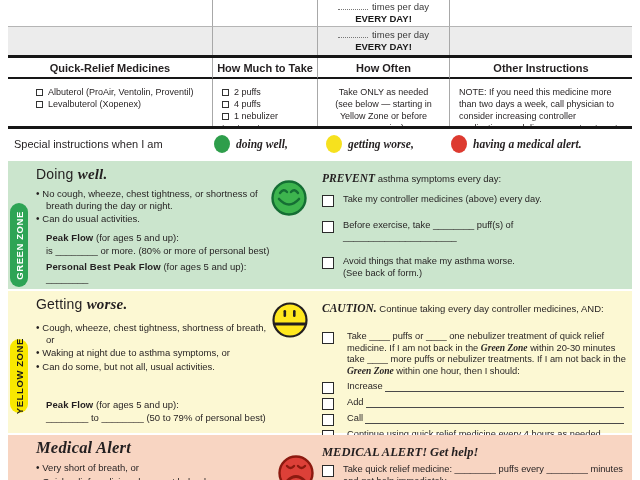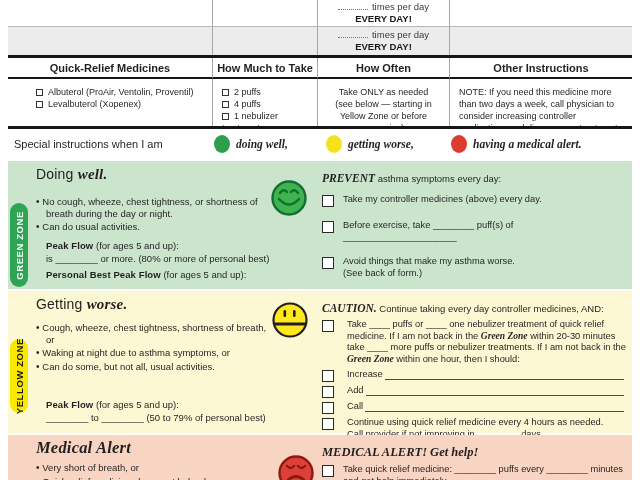--- a/index.html
+++ b/index.html
@@ -57,21 +57,21 @@
     display:flex; align-items:center; justify-content:center; }
   .pill span { writing-mode:vertical-rl; transform:rotate(180deg);
     font-size:9.5px; font-weight:bold; letter-spacing:0.6px; white-space:nowrap; }
   .pill-green { top:42px; height:84px; background:#2ea455; color:#fff; }
   .pill-yellow { top:48px; height:74px; background:#f9e800; color:#1a1a1a; }
 
   .zone-left { position:absolute; left:28px; top:5px; width:238px; }
   .zone-heading { font-size:14px; letter-spacing:0.2px; }
   .zone-heading .serif-accent { font-size:15px; }
   .zone-heading-red { font-size:16.5px; }
-  ul.bullets { list-style:none; margin-top:13px; }
+  ul.bullets { list-style:none; margin-top:5px; }
   ul.bullets li { font-size:9.5px; line-height:1.18; padding-left:10px; text-indent:-10px; margin-bottom:2px; }
   ul.bullets li::before { content:"\2022\00a0"; font-size:10px; }
   .pf-block { margin-top:7px; padding-left:10px; font-size:9.5px; line-height:1.3; }
   .pf-block b { letter-spacing:0.1px; }
   .pf2 { padding-left:10px; font-size:9.5px; margin-top:1px; }
   .mt-big { margin-top:26px; }
 
   .face { position:absolute; }
   .face-green { left:262px; top:18px; }
   .face-yellow { left:263px; top:10px; }
@@ -80,21 +80,21 @@
   .zone-right { position:absolute; left:314px; top:7px; width:304px; }
   .right-heading { margin-bottom:8px; }
   .right-heading .serif-accent { font-size:11.5px; }
   .right-heading .rest { font-size:9.5px; }
   .cbrow { display:flex; gap:9px; margin-bottom:13px; }
   .cb { width:12px; height:12px; border:1.3px solid #2a2a2a; background:#fff; flex:none; margin-top:1px; }
   .cbtext { font-size:9.3px; line-height:1.25; }
   .gz-inline { font-size:9.5px; }
   .fill-row { flex:1; display:flex;text-align:right; }
   .fill-line { flex:1; border-bottom:1px solid #4a4a4a; margin:0 2px 2px 2px; }
-  .yellow-right .right-heading { margin-bottom:3px; }
+  .yellow-right .right-heading { margin-bottom:15px; }
   .yellow-right .cbrow { margin-bottom:3px;gap:13px; }
   .red-right .right-heading { margin-bottom:4px; }
   .red-right .right-heading .serif-accent { font-size:12.5px; }
 </style>
 </head>
 <body>
 
 <div class="toptable">
   <div class="cell r1"></div>
   <div class="cell r1"></div>

